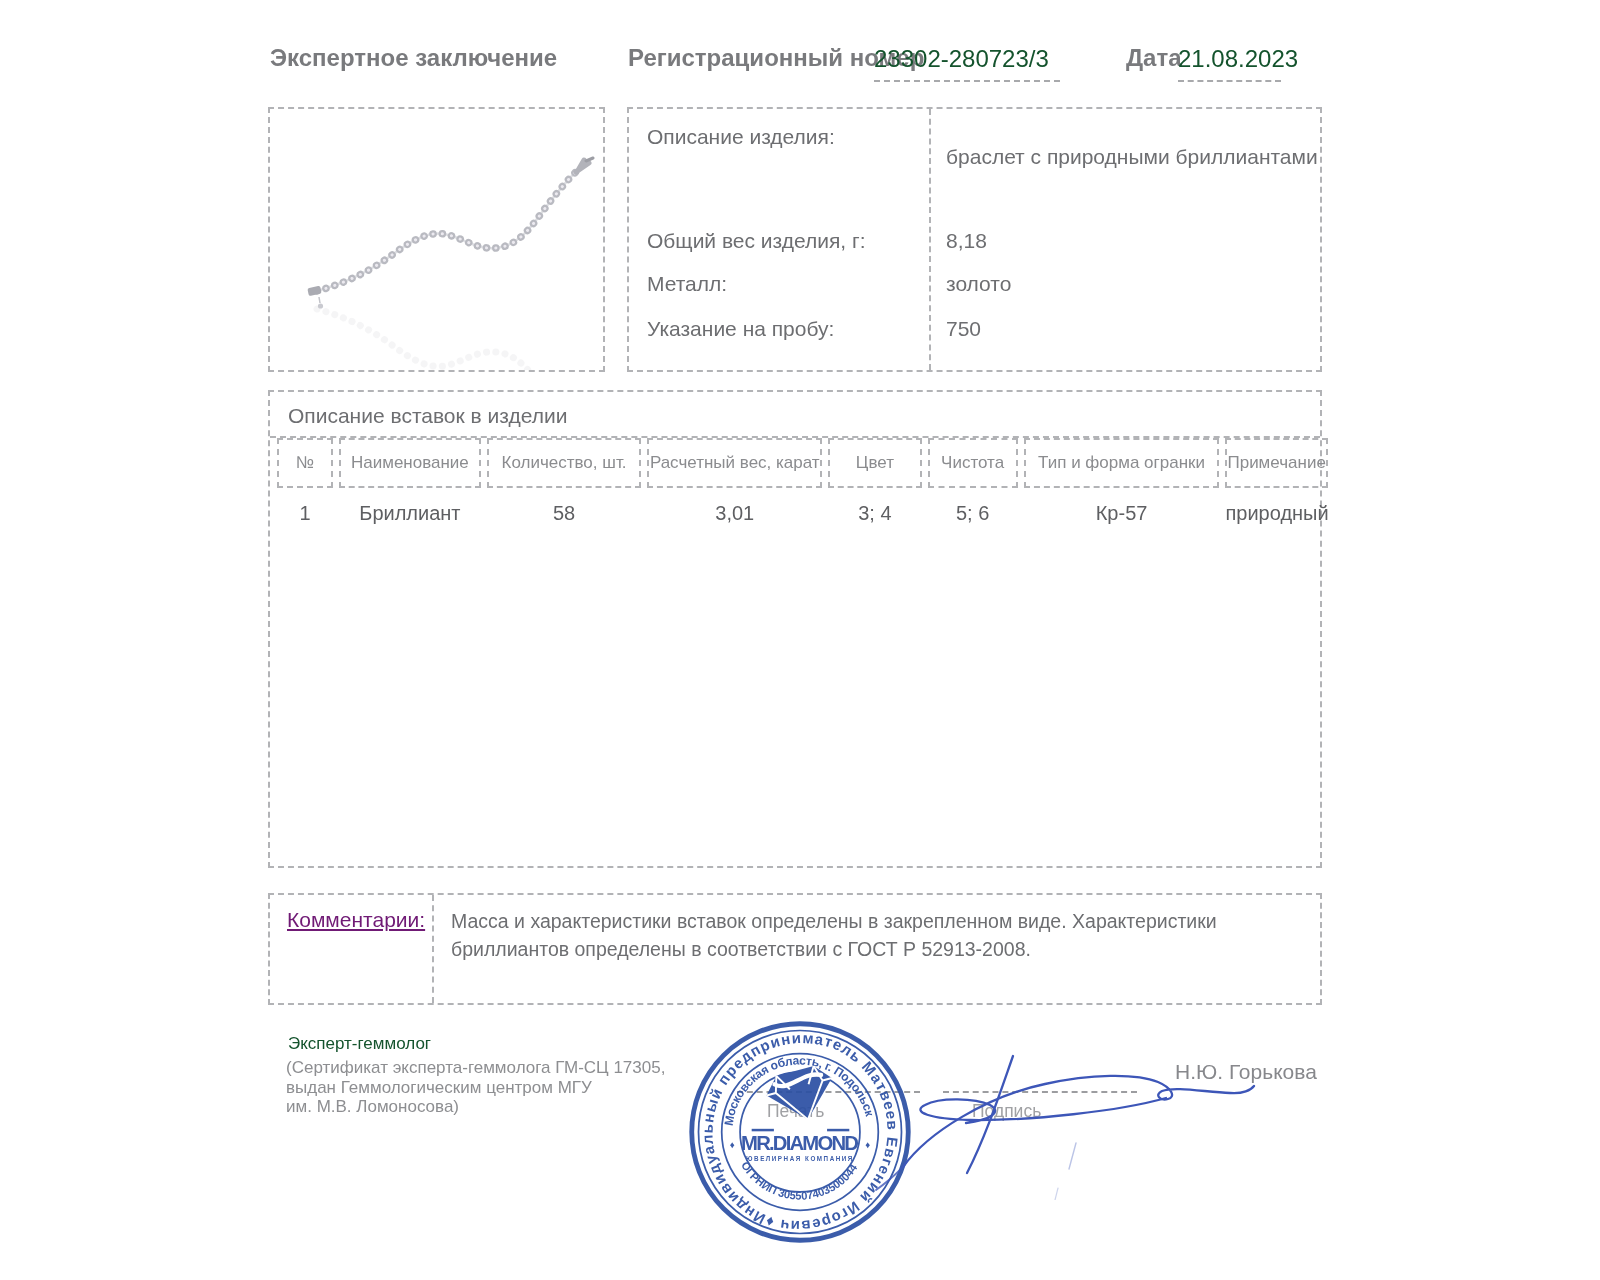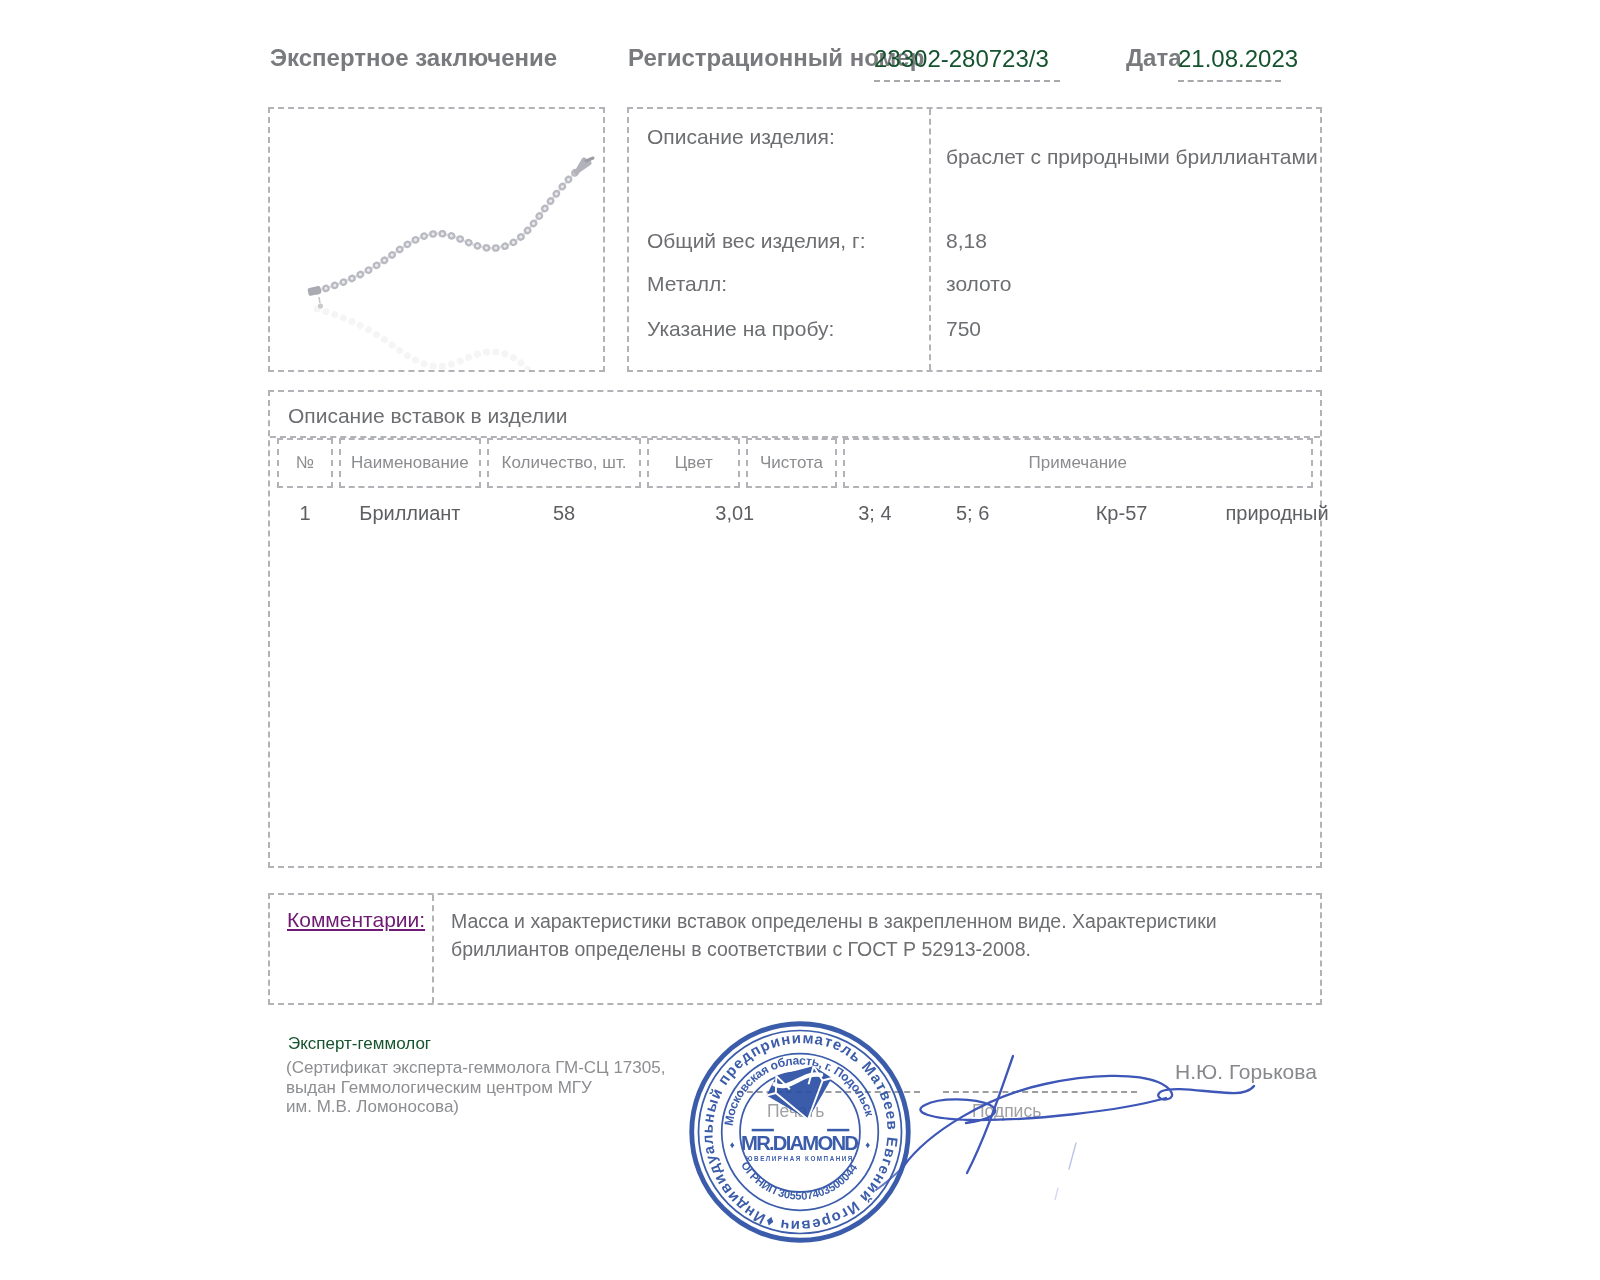--- a/index.html
+++ b/index.html
@@ -84,22 +84,24 @@
     <div class="desc-value" style="top:208px;">750</div>
   </div>
 
   <div class="dashed-box" style="left:268px;top:390px;width:1054px;height:478px;">
     <div class="table-title">Описание вставок в изделии</div>
     <div class="thead-line"></div>
     <div class="thead">
       <div class="th c0">№</div>
       <div class="th c1">Наименование</div>
       <div class="th c2">Количество, шт.</div>
+      <div class="th c3">Расчетный вес, карат</div>
       <div class="th c4">Цвет</div>
       <div class="th c5">Чистота</div>
+      <div class="th c6">Тип и форма огранки</div>
       <div class="th c7">Примечание</div>
     </div>
     <div class="trow">
       <div class="td c0">1</div>
       <div class="td c1">Бриллиант</div>
       <div class="td c2">58</div>
       <div class="td c3">3,01</div>
       <div class="td c4">3; 4</div>
       <div class="td c5">5; 6</div>
       <div class="td c6">Кр-57</div>

